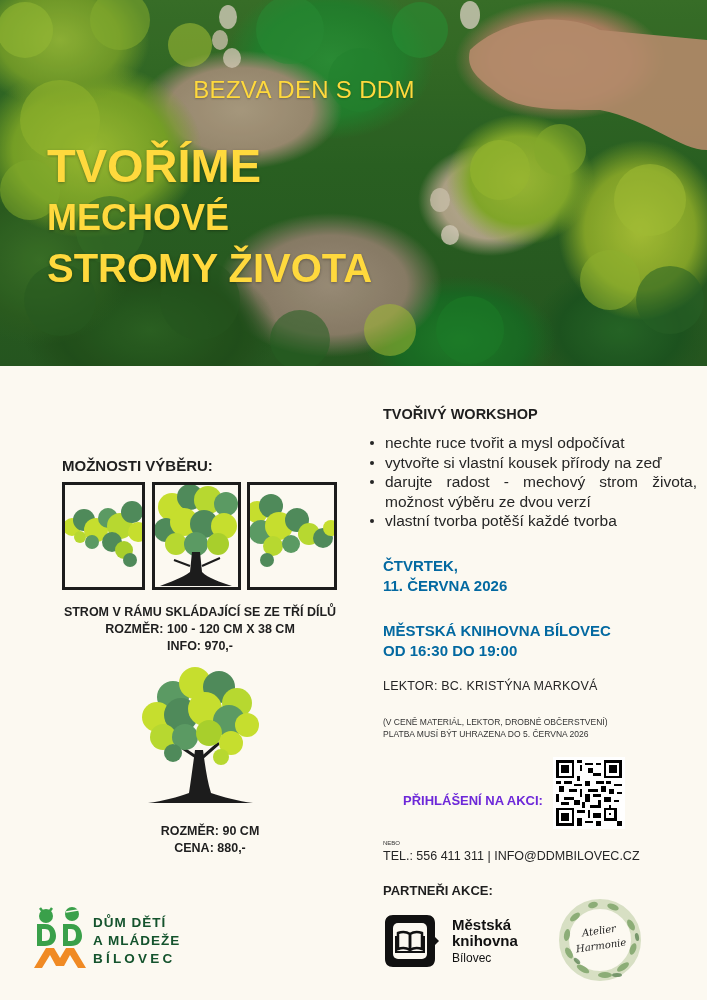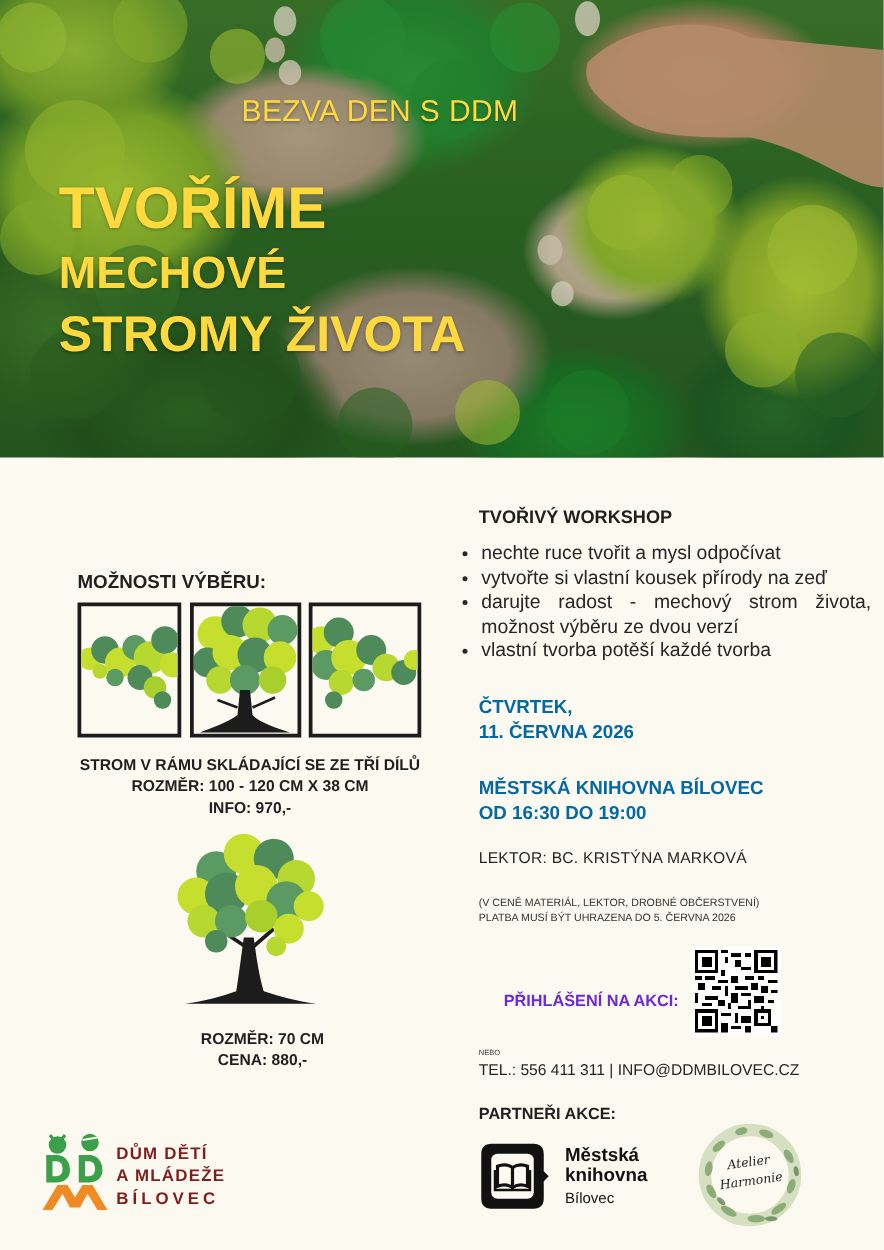--- a/index.html
+++ b/index.html
@@ -86,21 +86,21 @@
     width: 135px; height: 145px;
   }
 
   .ddm-logo {
     position: absolute; left: 32px; top: 900px;
     width: 150px; height: 70px;
   }
   .ddm-mark { position: absolute; left: 0; top: 0; width: 56px; height: 70px; }
   .ddm-text {
     position: absolute; left: 61px; top: 14px;
-    font-size: 13.5px; font-weight: 700; color: #7f1d1d;
+    font-size: 13.5px; font-weight: 700; color: #14532d;
     line-height: 18px; letter-spacing: 1px;
   }
   .ddm-text .row3 { letter-spacing: 3.2px; }
   .ws-heading {
     position: absolute; left: 383px; top: 406px;
     font-size: 14.5px; font-weight: 700;
   }
   .bullets {
     position: absolute; left: 367px; top: 433px; width: 330px;
     list-style: none;
@@ -295,21 +295,21 @@
     <circle cx="30" cy="72" r="13" fill="#b7d830"></circle>
     <circle cx="52" cy="72" r="13" fill="#5b9a63"></circle>
     <circle cx="76" cy="68" r="13" fill="#a8cf2c"></circle>
     <circle cx="98" cy="78" r="12" fill="#c6de2e"></circle>
     <circle cx="40" cy="88" r="9" fill="#4f8a5a"></circle>
     <circle cx="88" cy="92" r="8" fill="#b7d830"></circle>
   </g>
 </svg>
 
 <div class="caption c2">
-  <div>ROZMĚR: 70 CM</div>
+  <div>ROZMĚR: 90 CM</div>
   <div>CENA: 880,-</div>
 </div>
 
 <div class="ddm-logo">
   <svg class="ddm-mark" viewBox="0 0 56 70">
     <circle cx="14" cy="16" r="7" fill="#3aa04a"></circle>
     <path d="M8 8 L 11 12 M 20 8 L 17 12" stroke="#3aa04a" stroke-width="2.5"></path>
     <circle cx="40" cy="14" r="7" fill="#3aa04a"></circle>
     <path d="M34 12 L 46 10" stroke="#fcf9f1" stroke-width="1.5"></path>
     <path d="M5 24 L 13 24 C 22 24, 24 32, 24 36 C 24 42, 20 46, 13 46 L 5 46 Z M 10 29 L 10 41 L 13 41 C 17 41, 18 38, 18 35 C 18 32, 17 29, 13 29 Z" fill="#3aa04a" fill-rule="evenodd"></path>

